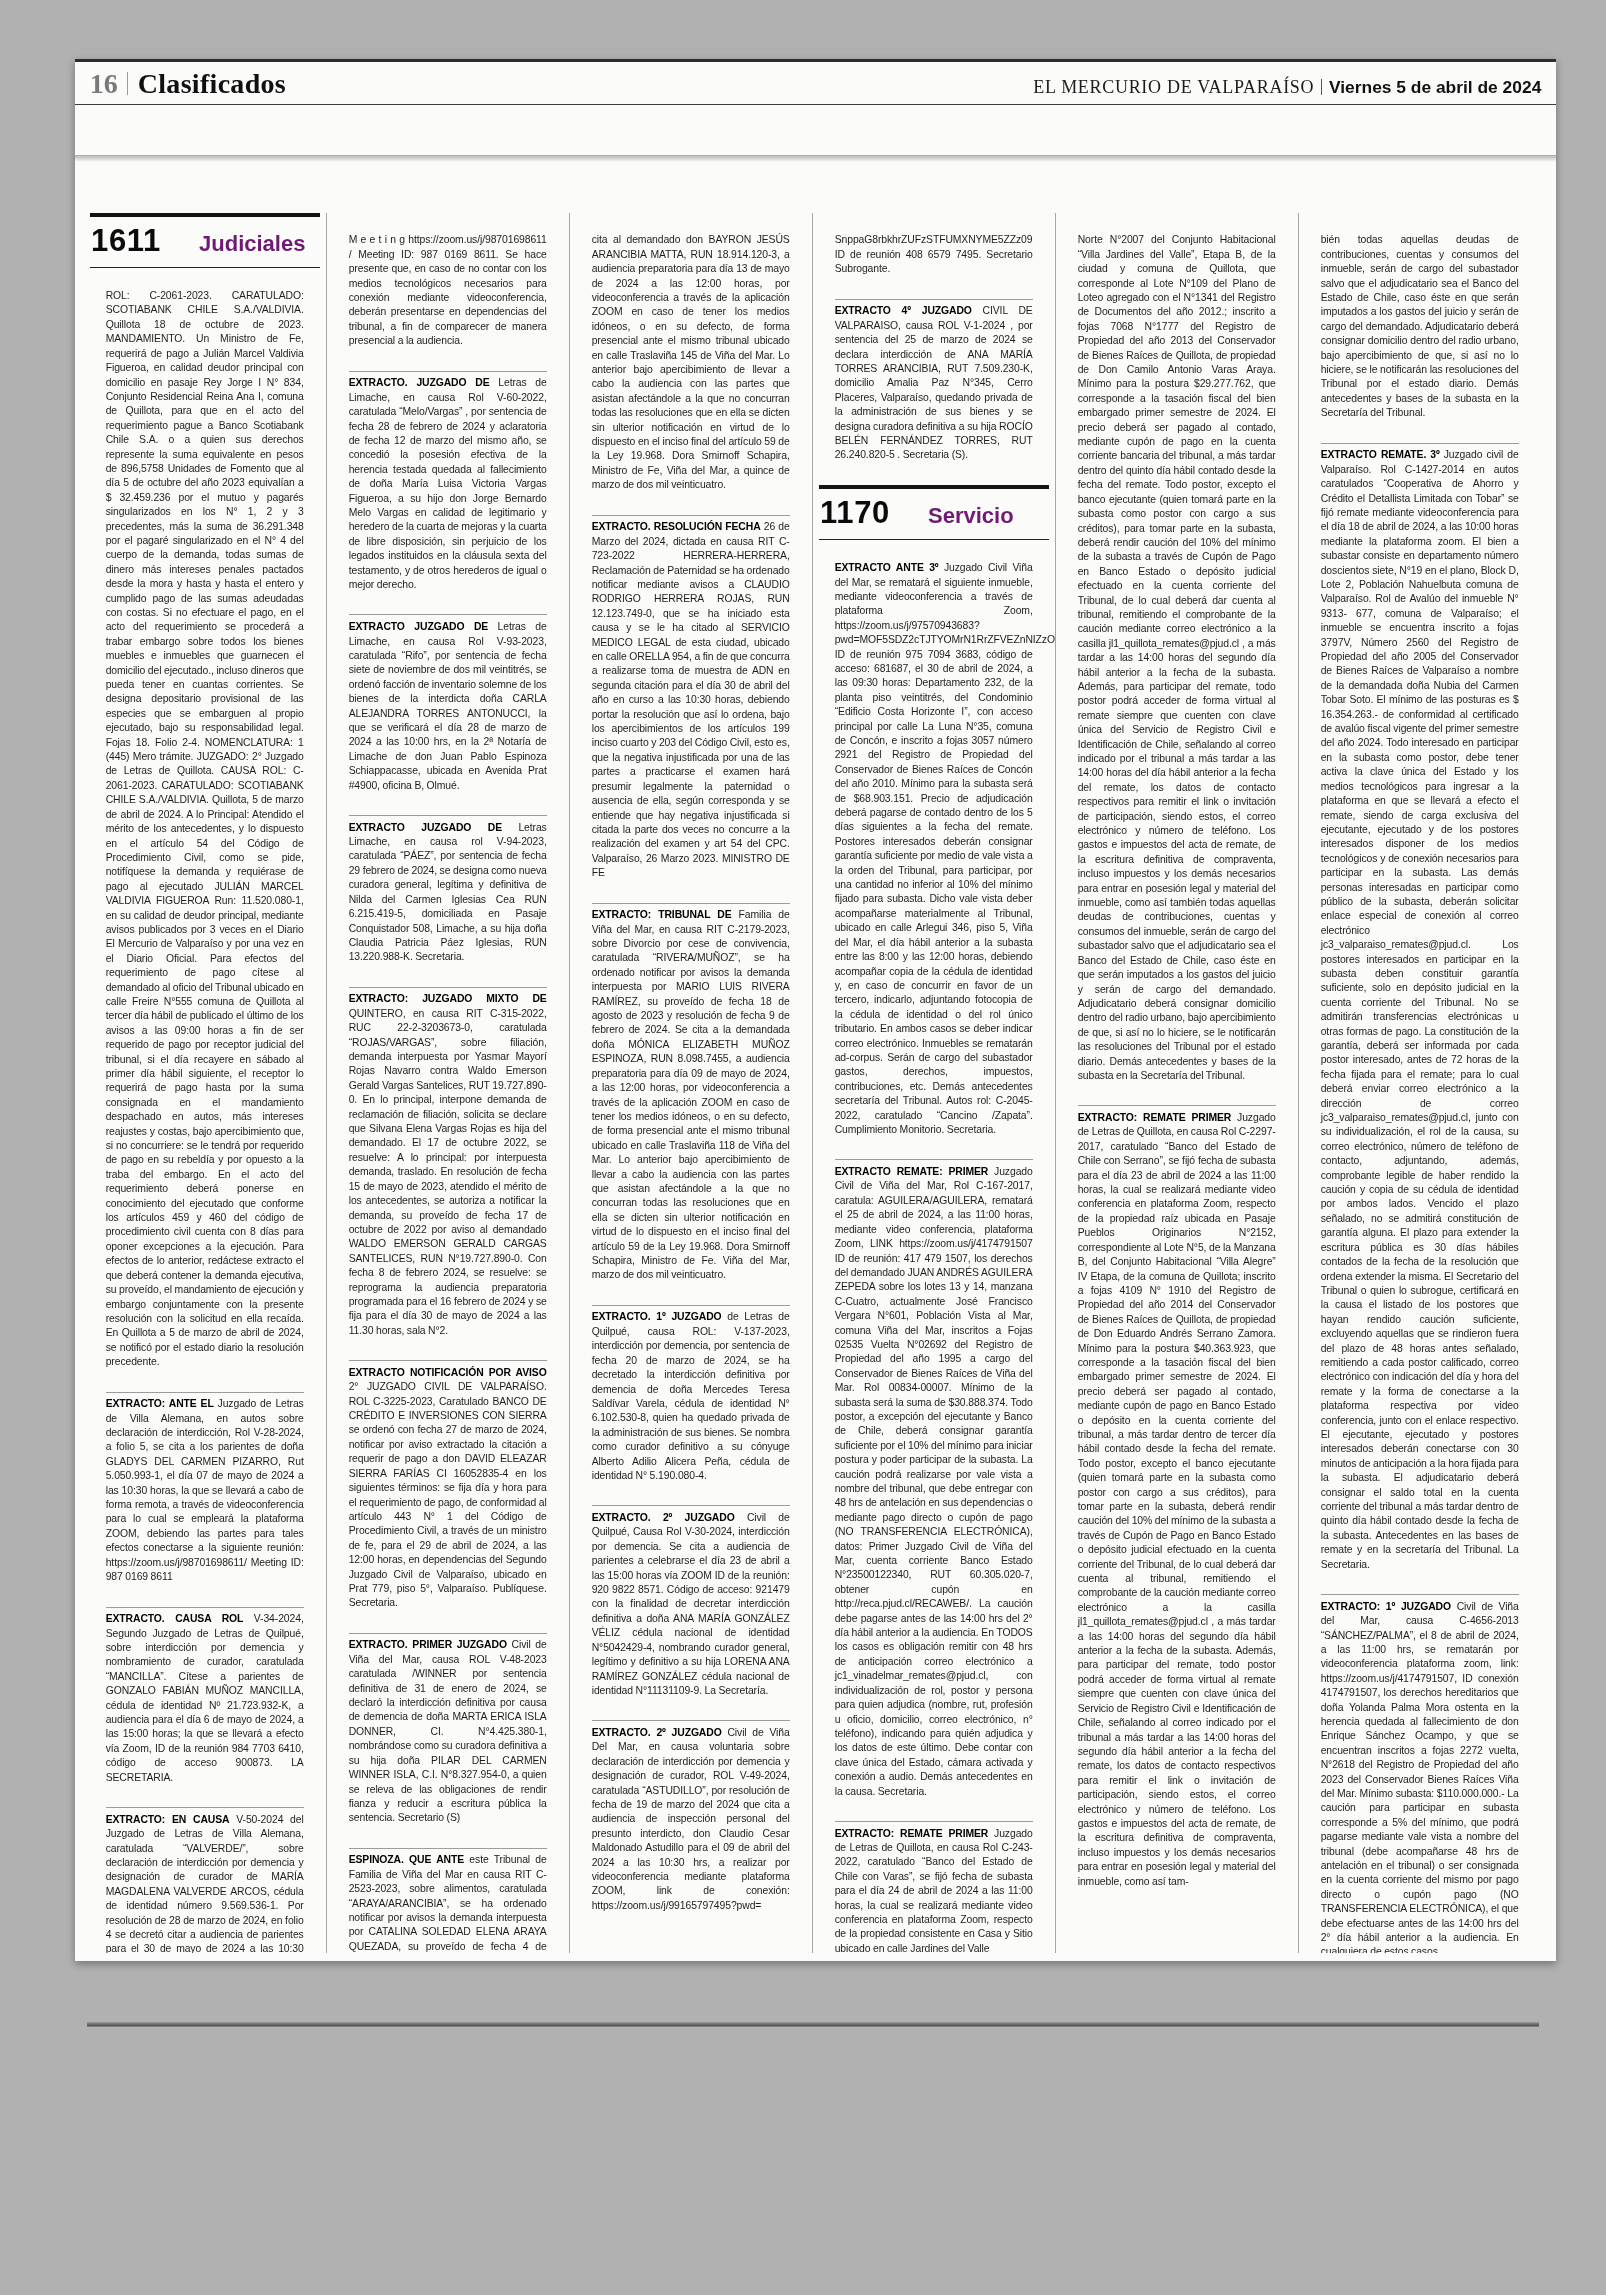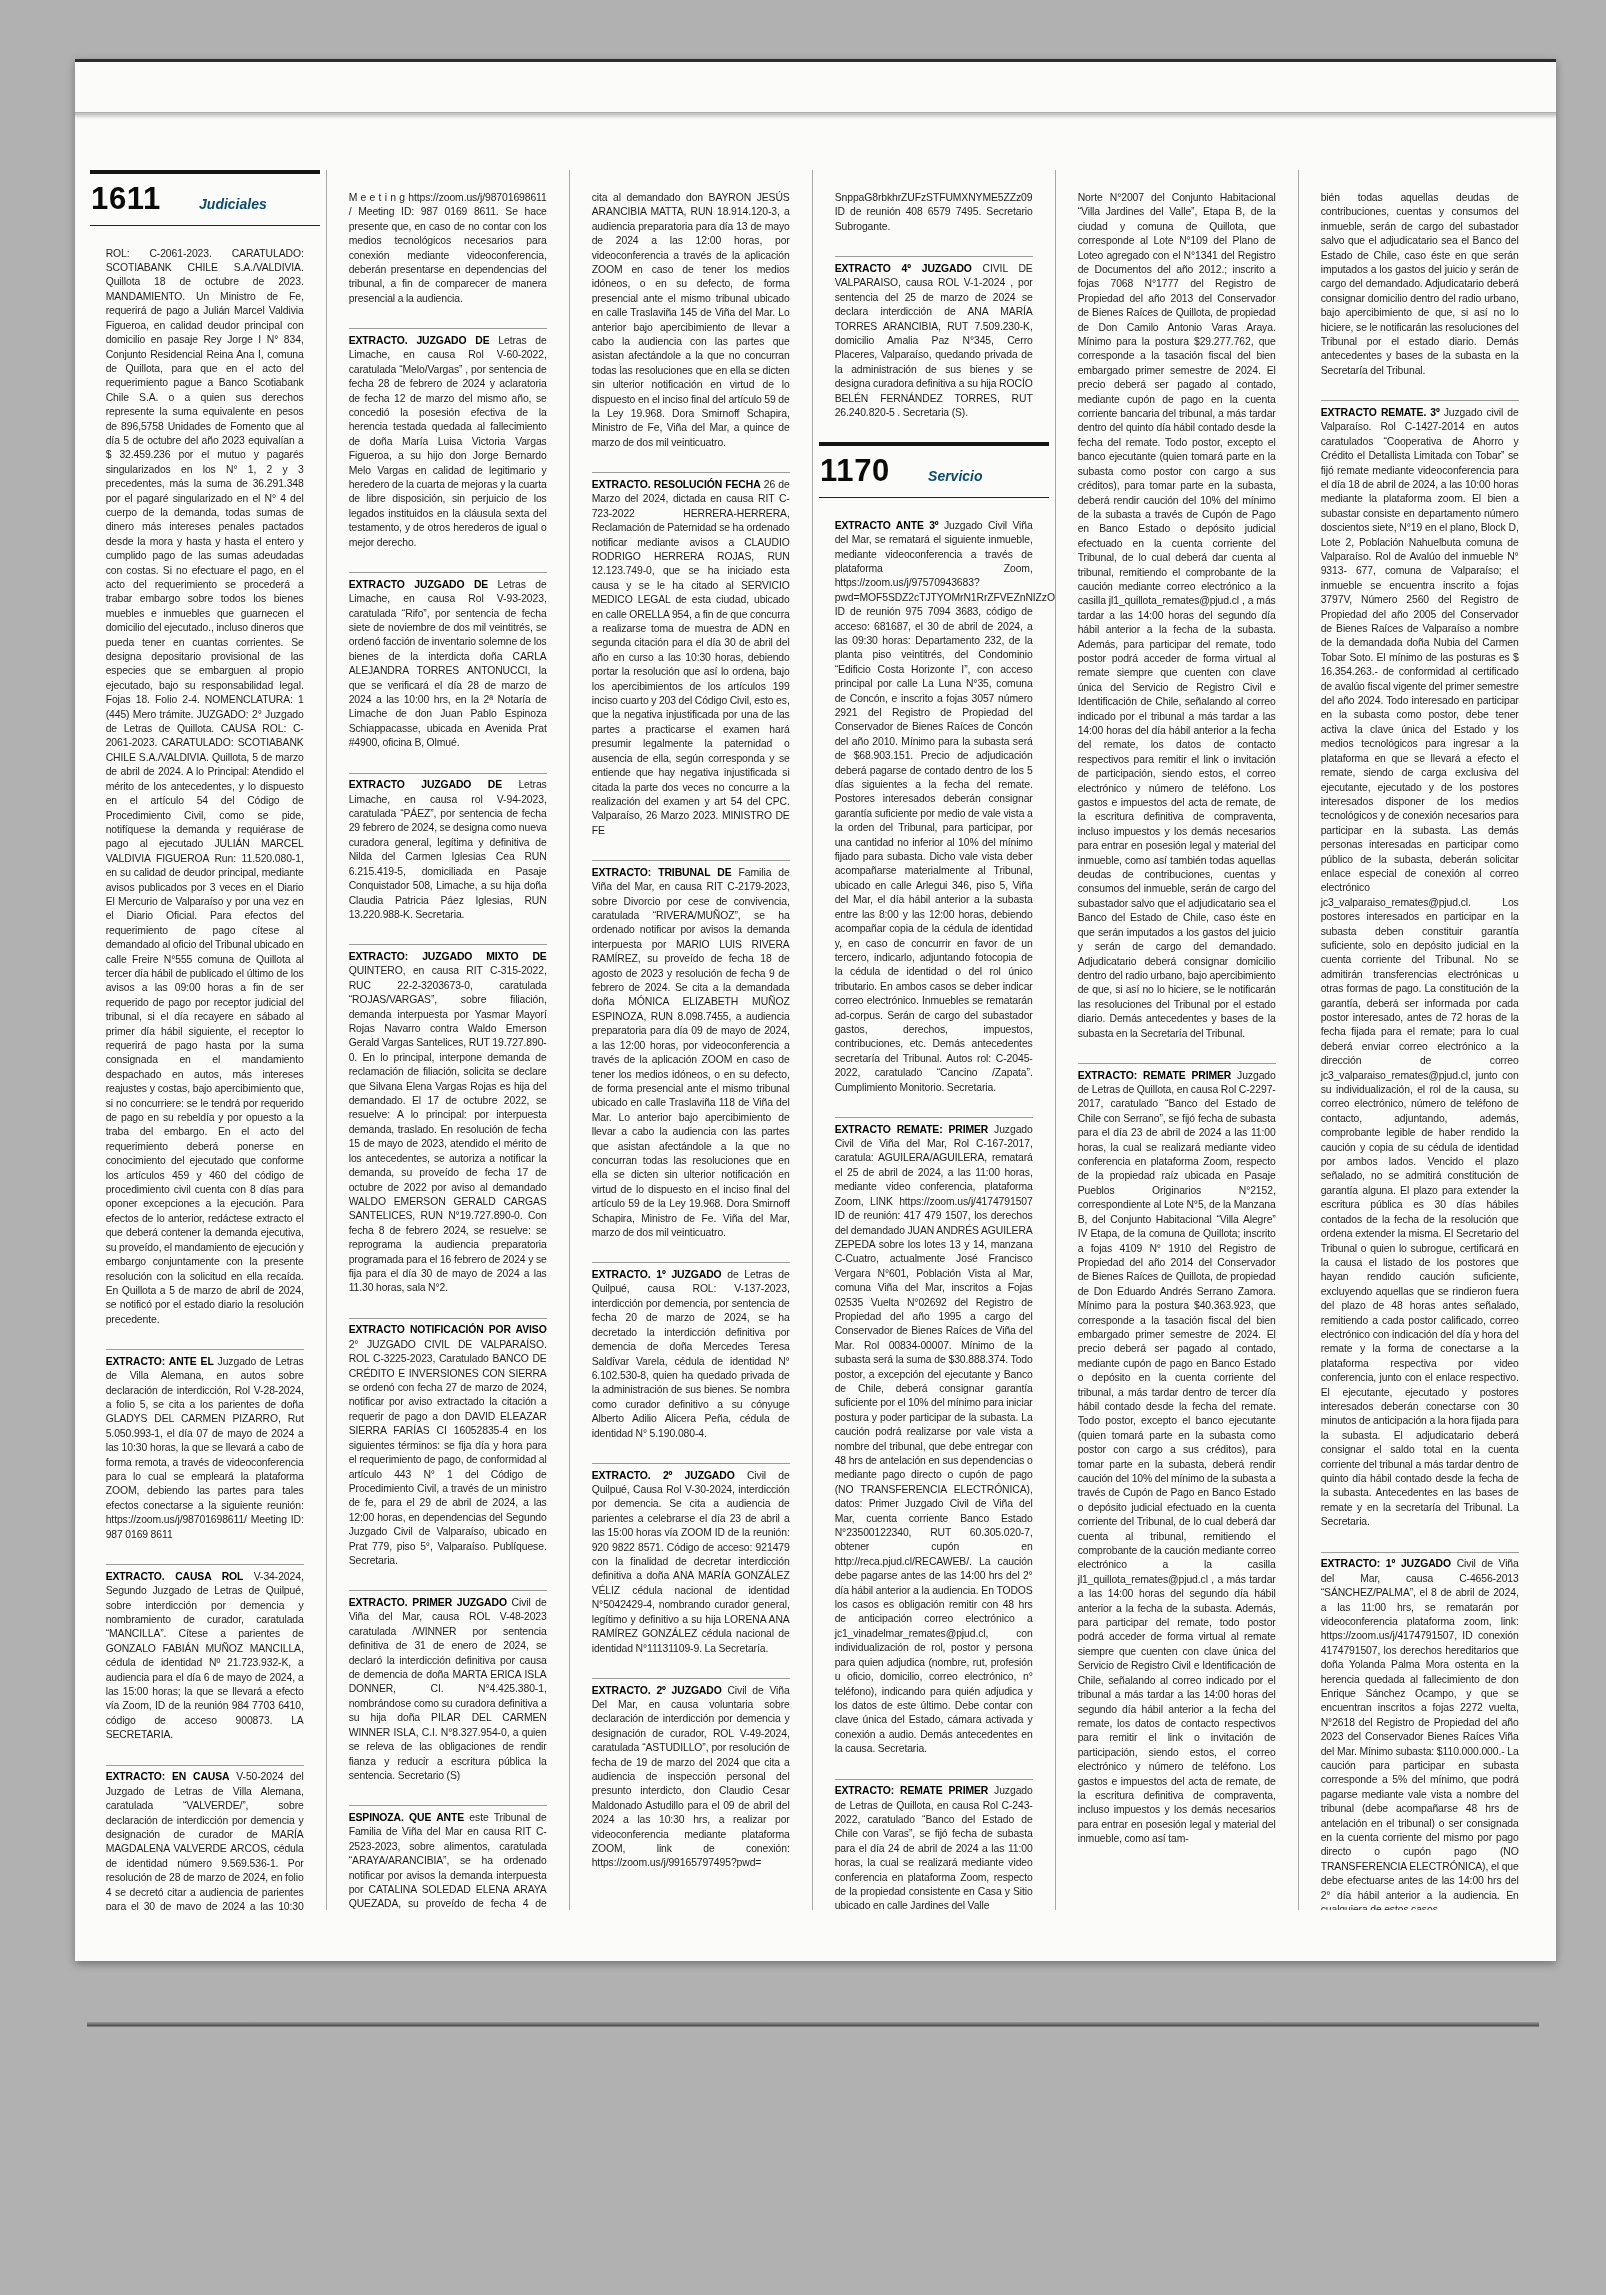--- a/index.html
+++ b/index.html
@@ -37,41 +37,53 @@
     width:230px;height:1740px;overflow:hidden;
     padding-right:6px;margin-right:6px;border-right:0.7px solid #a8a8a8;
   }
   .col:last-child{border-right:none;margin-right:0;padding-right:0;}
   .cat-header{
     border-top:4.7px solid #141414;border-bottom:1.3px solid #222;
     display:flex;align-items:baseline;gap:38px;
     padding:6.7px 1.3px 8px 1.3px;margin-bottom:2.7px;
   }
   .cat-code{font-size:31px;font-weight:bold;color:#0b0b0b;letter-spacing:0.7px;}
-  .cat-label{font-size:14px;font-weight:bold;color:#0c4a6e;font-style:italic;}
+  .cat-label{font-size:22px;font-weight:bold;color:#701a75;}
   p.ad{
     font-size:10.4px;line-height:14.4px;text-align:justify;
     color:#1d1d1d;margin:16px;padding:4.7px 0 6px 0;
     letter-spacing:-0.1px;word-spacing:-0.2px;
     hyphens:auto;-webkit-hyphens:auto;
   }
   p.ad.rule{border-top:0.7px solid #9c9c9c;}
   p.ad b.lead{font-weight:bold;color:#000;}
   .next-page-rule{
     position:absolute;left:87px;top:2022px;width:1452px;height:4px;
     background:linear-gradient(#9b9b9b,#4c4c4c);
     border-bottom:0.7px solid #7d7d7d;
   }
 </style>
 </head>
 <body>
 
 <div class="sheet">
   <div class="top-rule"></div>
 
+  <div class="masthead">
+    <div class="mast-left">
+      <span class="page-num">16</span>
+      <span class="mast-div"></span>
+      <span class="section-title">Clasificados</span>
+    </div>
+    <div class="mast-right">
+      <span class="paper-name">EL MERCURIO DE VALPARAÍSO</span>
+      <span class="mast-div2"></span>
+      <span class="paper-date">Viernes 5 de abril de 2024</span>
+    </div>
+  </div>
 
   <div class="shadow-band"></div>
 
   <div class="content">
 
     <div class="col">
       <div class="cat-header">
         <span class="cat-code">1611</span>
         <span class="cat-label">Judiciales</span>
       </div>

